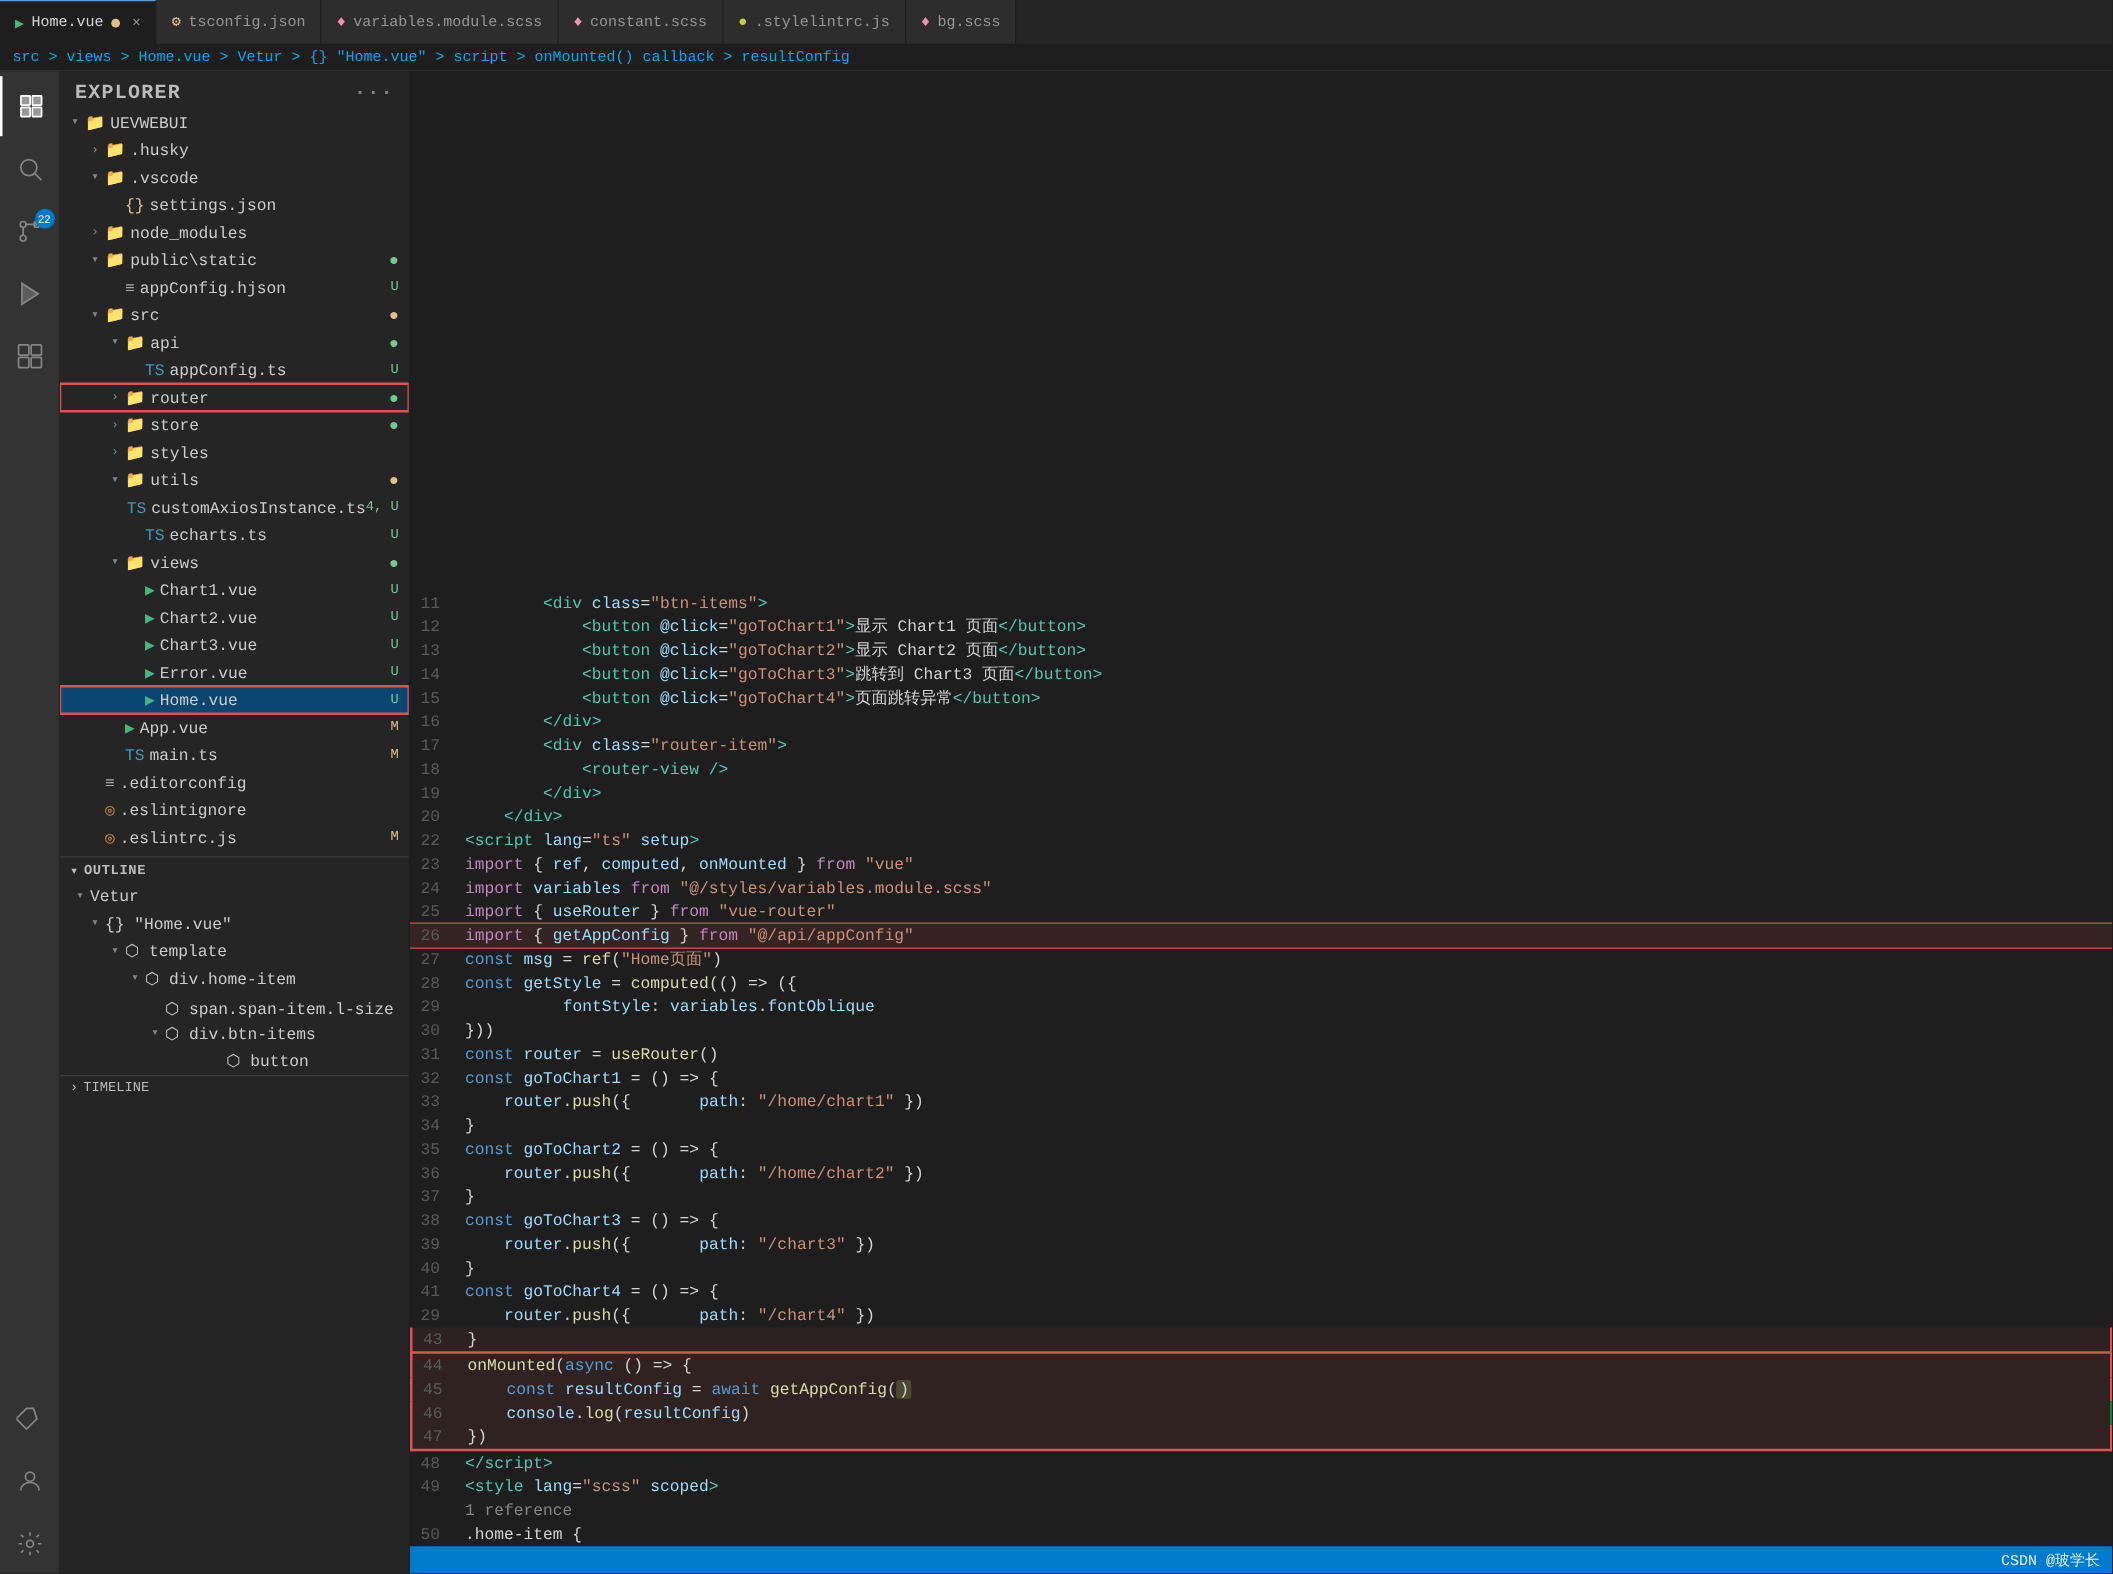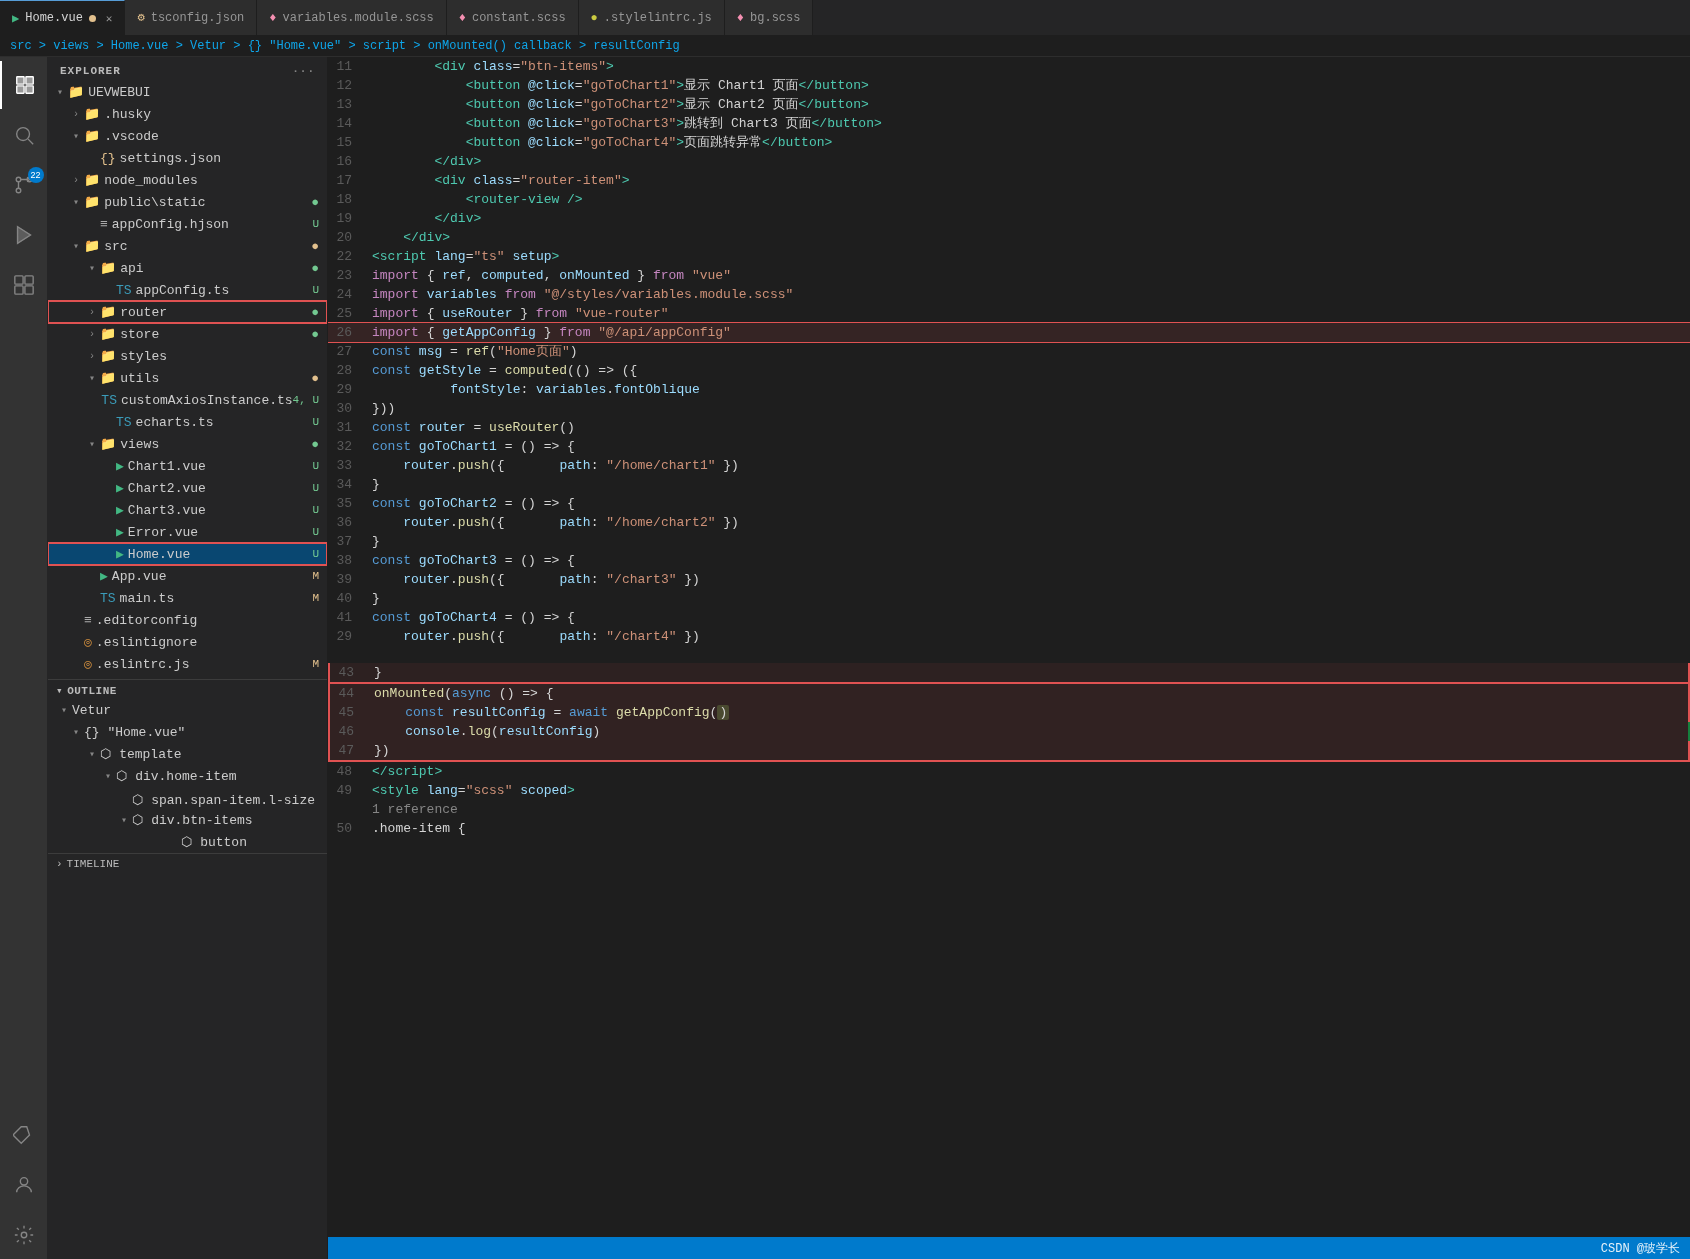--- a/index.html
+++ b/index.html
@@ -121,21 +121,21 @@
     .sidebar {
       width: 280px;
       background: #252526;
       border-right: 1px solid #1e1e1e;
       overflow-y: auto;
       overflow-x: hidden;
       font-size: 13px;
     }
     .sidebar-header {
       padding: 8px 12px 4px 12px;
-      font-size: 11px;
+      font-size: 16px;
       font-weight: bold;
       color: #bbbbbb;
       letter-spacing: 1px;
       display: flex;
       align-items: center;
       justify-content: space-between;
     }
     .sidebar-header .dots { color: #858585; cursor: pointer; }
 
     .tree-item {
@@ -191,20 +191,21 @@
       display: flex;
       flex-direction: column;
       overflow: hidden;
       background: #1e1e1e;
     }
 
     .code-editor {
       flex: 1;
       overflow: auto;
       display: flex;
+      align-items: flex-end;
     }
 
     .code-content {
       flex: 1;
       padding-left: 4px;
       line-height: 19px;
       white-space: pre;
       font-size: 13px;
       overflow: visible;
     }
@@ -749,21 +750,21 @@
         <div class="code-row">
           <span class="lnum">41</span>
           <span class="code-content"><span class="c-kw">const</span> <span class="c-var">goToChart4</span> <span class="c-op">=</span> <span class="c-plain">() </span><span class="c-op">=&gt;</span> <span class="c-plain">{</span></span>
         </div>
 
         <div class="code-row">
           <span class="lnum">29</span>
           <span class="code-content"><span class="c-plain">    </span><span class="c-var">router</span><span class="c-plain">.</span><span class="c-fn">push</span><span class="c-plain">({ </span><span class="c-prop">path</span><span class="c-plain">: </span><span class="c-string">"/chart4"</span><span class="c-plain"> })</span></span>
         </div>
 
-        <div class="code-row" style="background:rgba(224,82,82,0.08); border-left: 2px solid #e05252; border-right: 2px solid #e05252; margin-top: 17px;">
+        <div class="code-row" style="background:rgba(224,82,82,0.08); border-left: 2px solid #e05252; border-right: 2px solid #e05252;">
           <span class="lnum">43</span>
           <span class="code-content"><span class="c-plain">}</span></span>
         </div>
 
         <div class="code-row" style="background:rgba(224,82,82,0.1); border-left: 2px solid #e05252; border-right: 2px solid #e05252; border-top: 2px solid #e05252;">
           <span class="lnum">44</span>
           <span class="code-content"><span class="c-fn">onMounted</span><span class="c-plain">(</span><span class="c-kw">async</span> <span class="c-plain">() </span><span class="c-op">=&gt;</span> <span class="c-plain">{</span></span>
         </div>
 
         <div class="code-row" style="background:rgba(224,82,82,0.1); border-left: 2px solid #e05252; border-right: 2px solid #e05252;">

